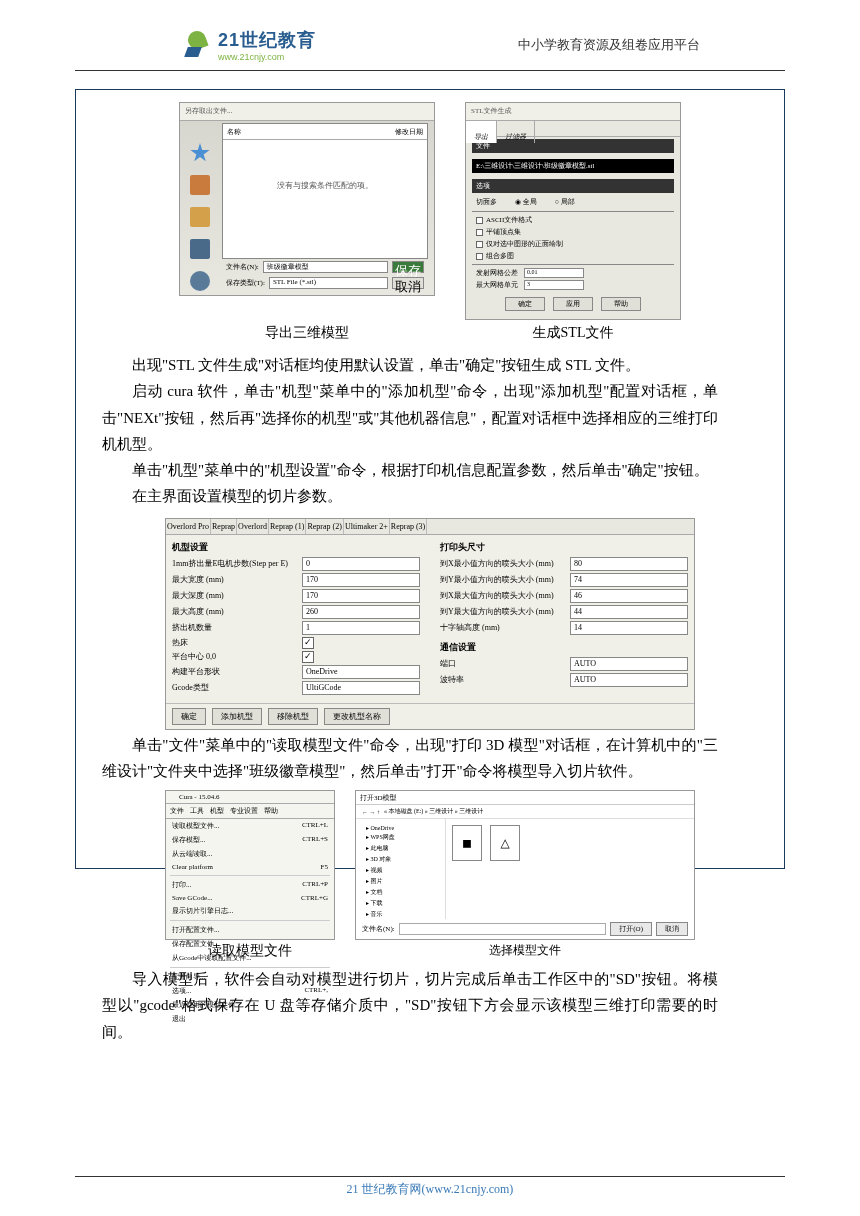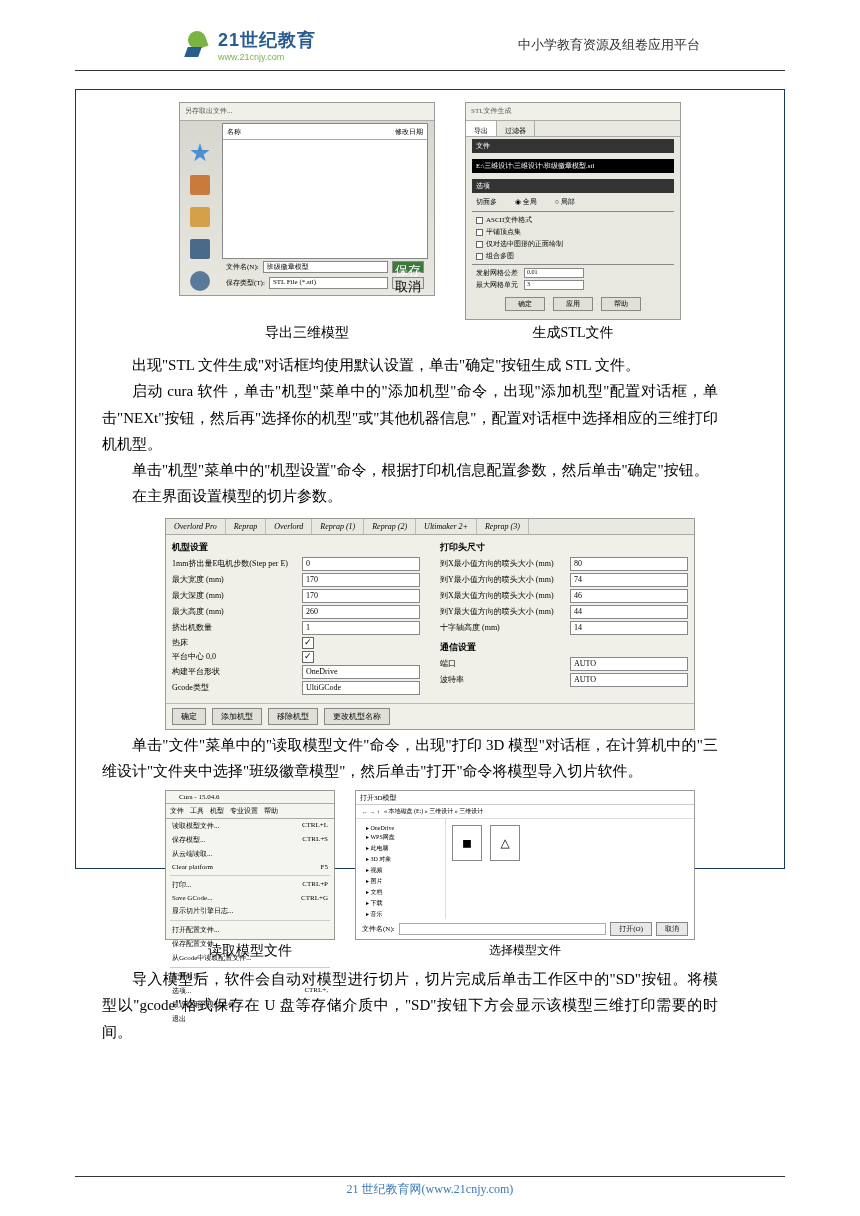--- a/index.html
+++ b/index.html
@@ -171,21 +171,21 @@
       height: 218px;
       background: #e8e8e0;
       position: relative;
     }
     .ss-tabrow {
       display: flex;
       height: 16px;
       font-size: 7px;
       border-bottom: 1px solid #aaa;
     }
-    .ss-tab { padding: 5px 8px; border-right: 1px solid #aaa; }
+    .ss-tab { padding: 11px 8px; border-right: 1px solid #aaa; font-style: italic; }
     .ss-tab.active { background: #fff; }
     .ss-black-input {
       margin: 6px;
       height: 14px;
       background: #000;
       color: #fff;
       font-size: 7px;
       padding: 2px 4px;
     }
     .ss-section-hdr {
@@ -252,21 +252,21 @@
       width: 530px;
       border: 1px solid #999;
       background: #f0f0e8;
     }
     .cfg-tabs {
       display: flex;
       font-size: 8px;
       border-bottom: 1px solid #aaa;
       background: #e8e8e0;
     }
-    .cfg-tab { padding: 3px 8px; border-right: 1px solid #bbb; font-style: italic; }
+    .cfg-tab { padding: 3px 1px; border-right: 1px solid #bbb; }
     .cfg-body {
       display: flex;
       padding: 6px;
       gap: 20px;
     }
     .cfg-col { flex: 1; }
     .cfg-hdr { font-size: 9px; font-weight: bold; margin-bottom: 3px; }
     .cfg-row {
       display: flex;
       align-items: center;
@@ -424,20 +424,21 @@
         <div class="ss-sideicon si-folder"></div>
         <div class="ss-sideicon si-folder" style="background:#d4a04a"></div>
         <div class="ss-sideicon si-pc"></div>
         <div class="ss-sideicon si-net"></div>
       </div>
       <div class="ss-main" style="top:20px;bottom:36px;">
         <div class="ss-pathrow">
           <span>名称</span>
           <span style="margin-left:auto">修改日期</span>
         </div>
+        <div class="ss-empty">没有与搜索条件匹配的项。</div>
       </div>
       <div style="position:absolute;bottom:4px;left:42px;right:6px;">
         <div class="ss-btm-row">
           <span>文件名(N):</span>
           <span class="ss-input-sm">班级徽章模型</span>
           <span class="ss-btn-sm" style="background:#3a7a3a;color:#fff">保存(S)</span>
         </div>
         <div class="ss-btm-row">
           <span>保存类型(T):</span>
           <span class="ss-input-sm">STL File (*.stl)</span>

